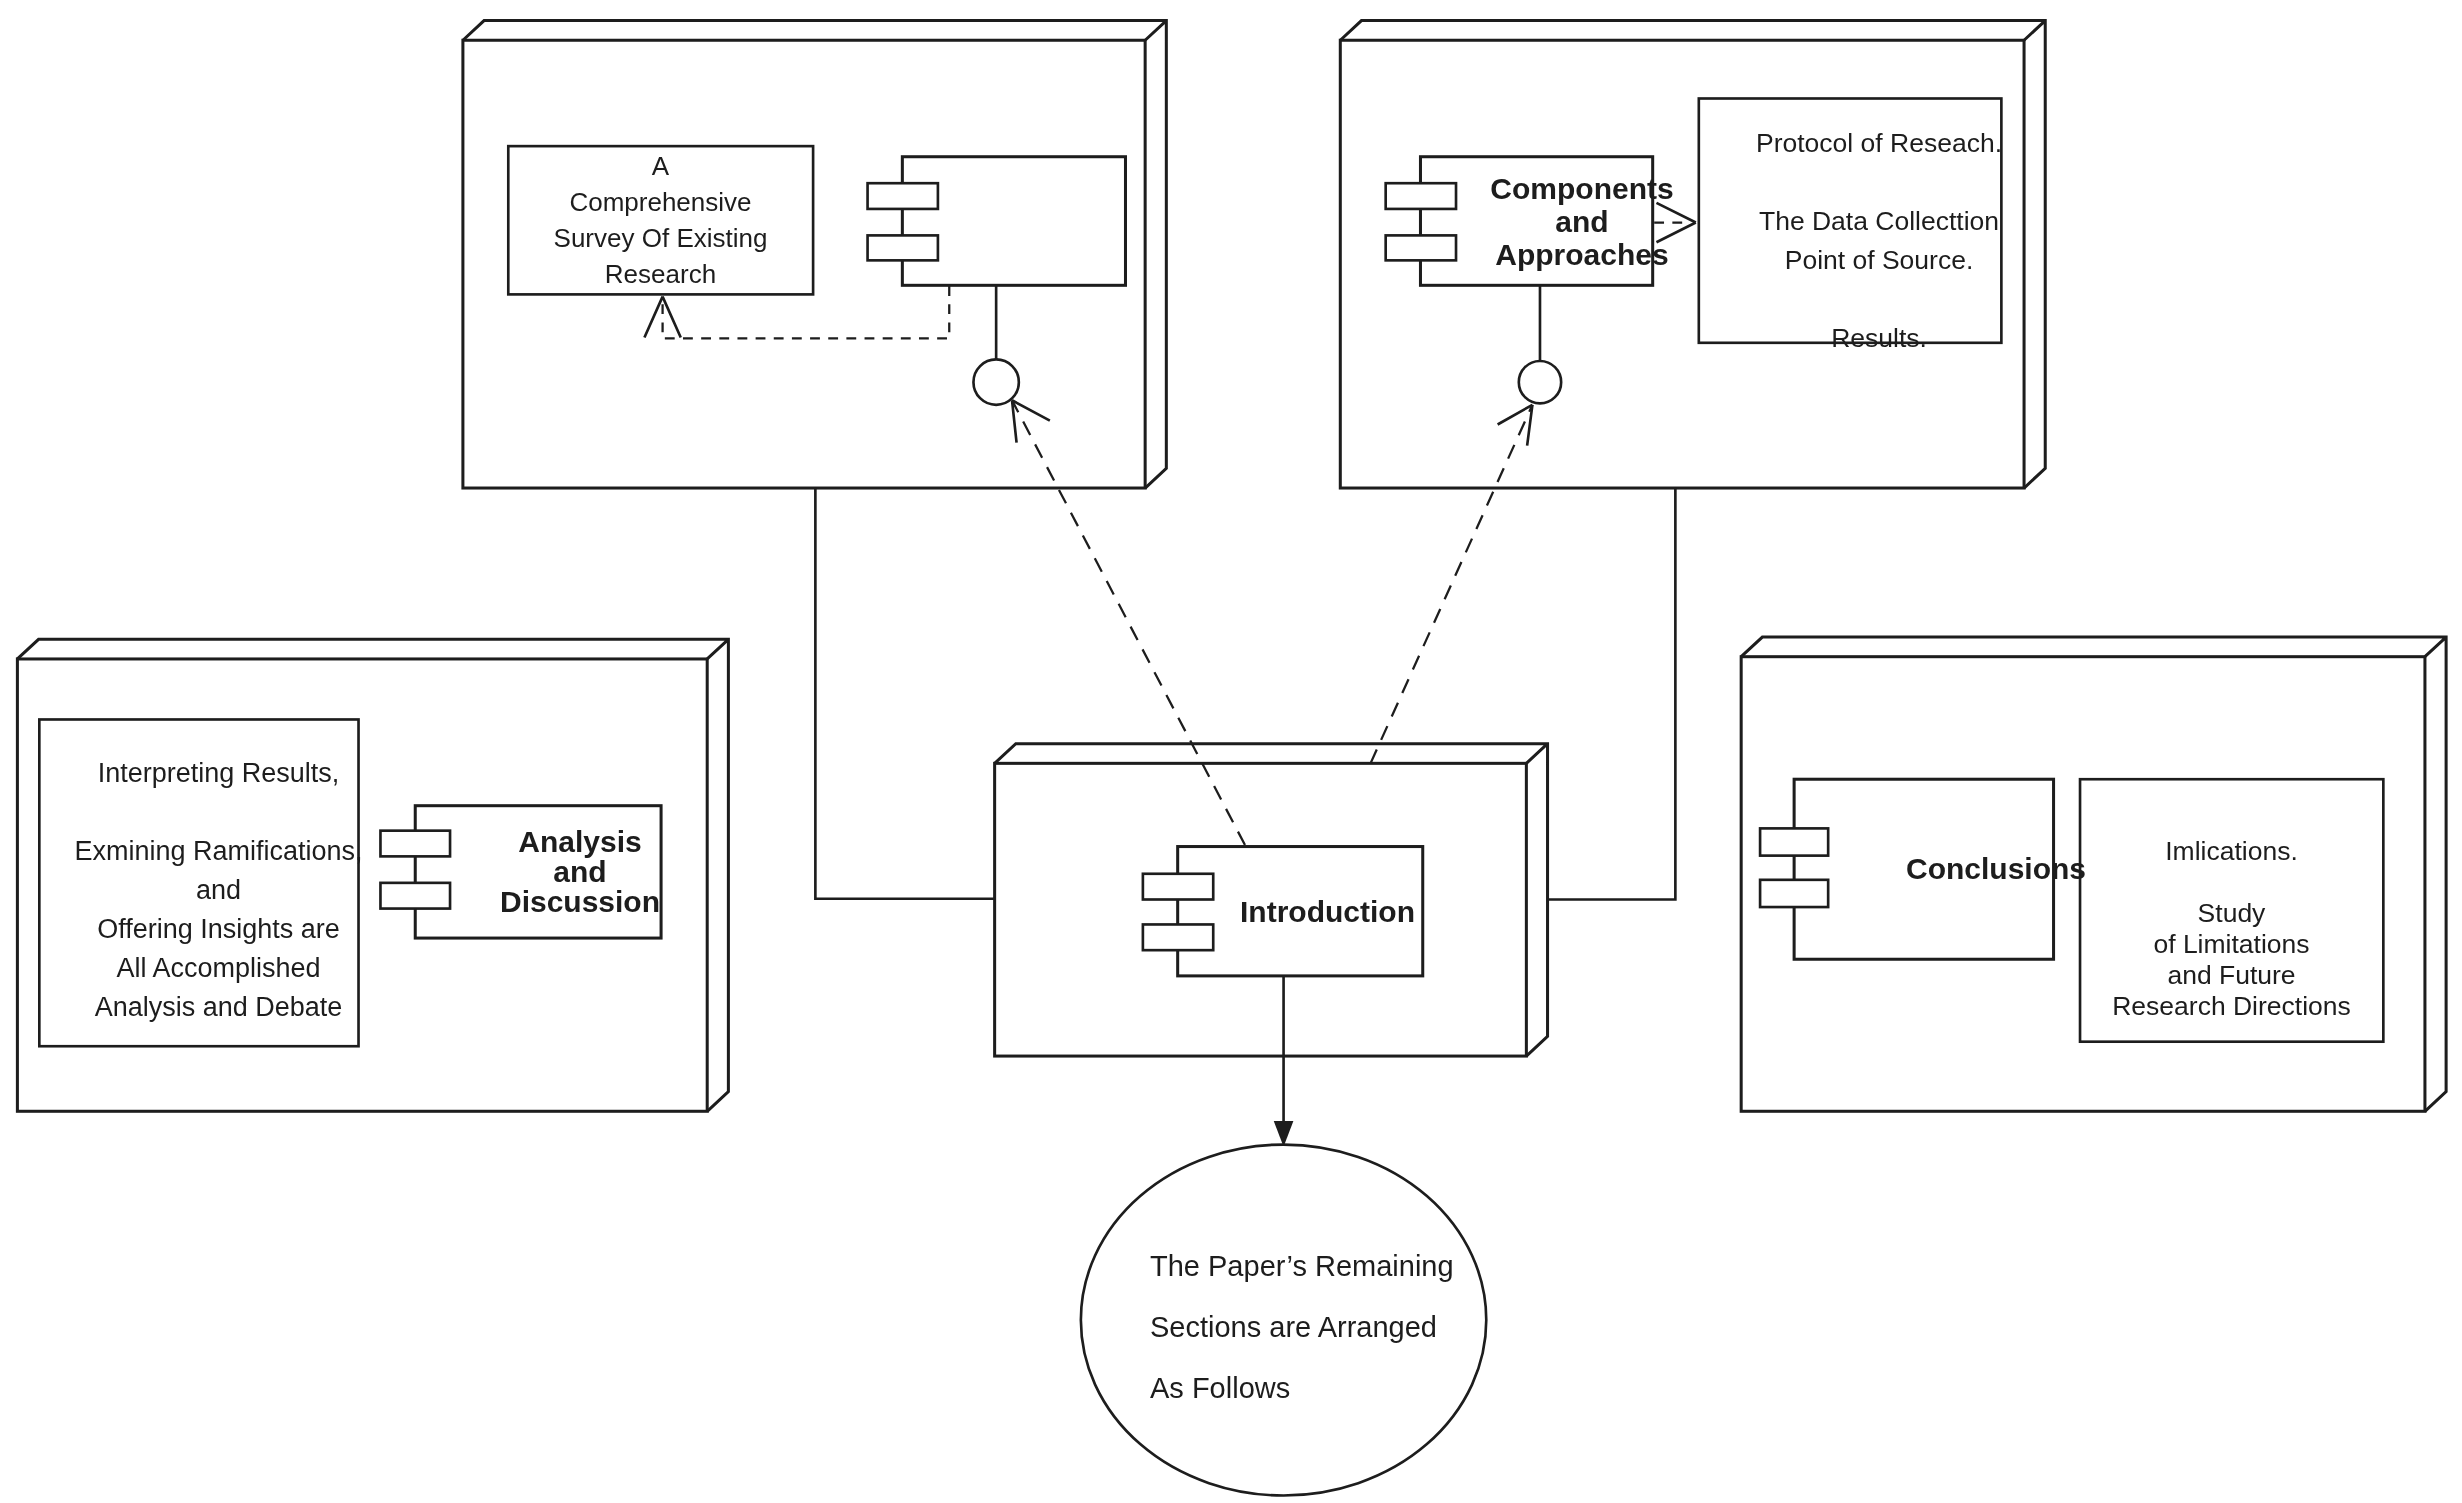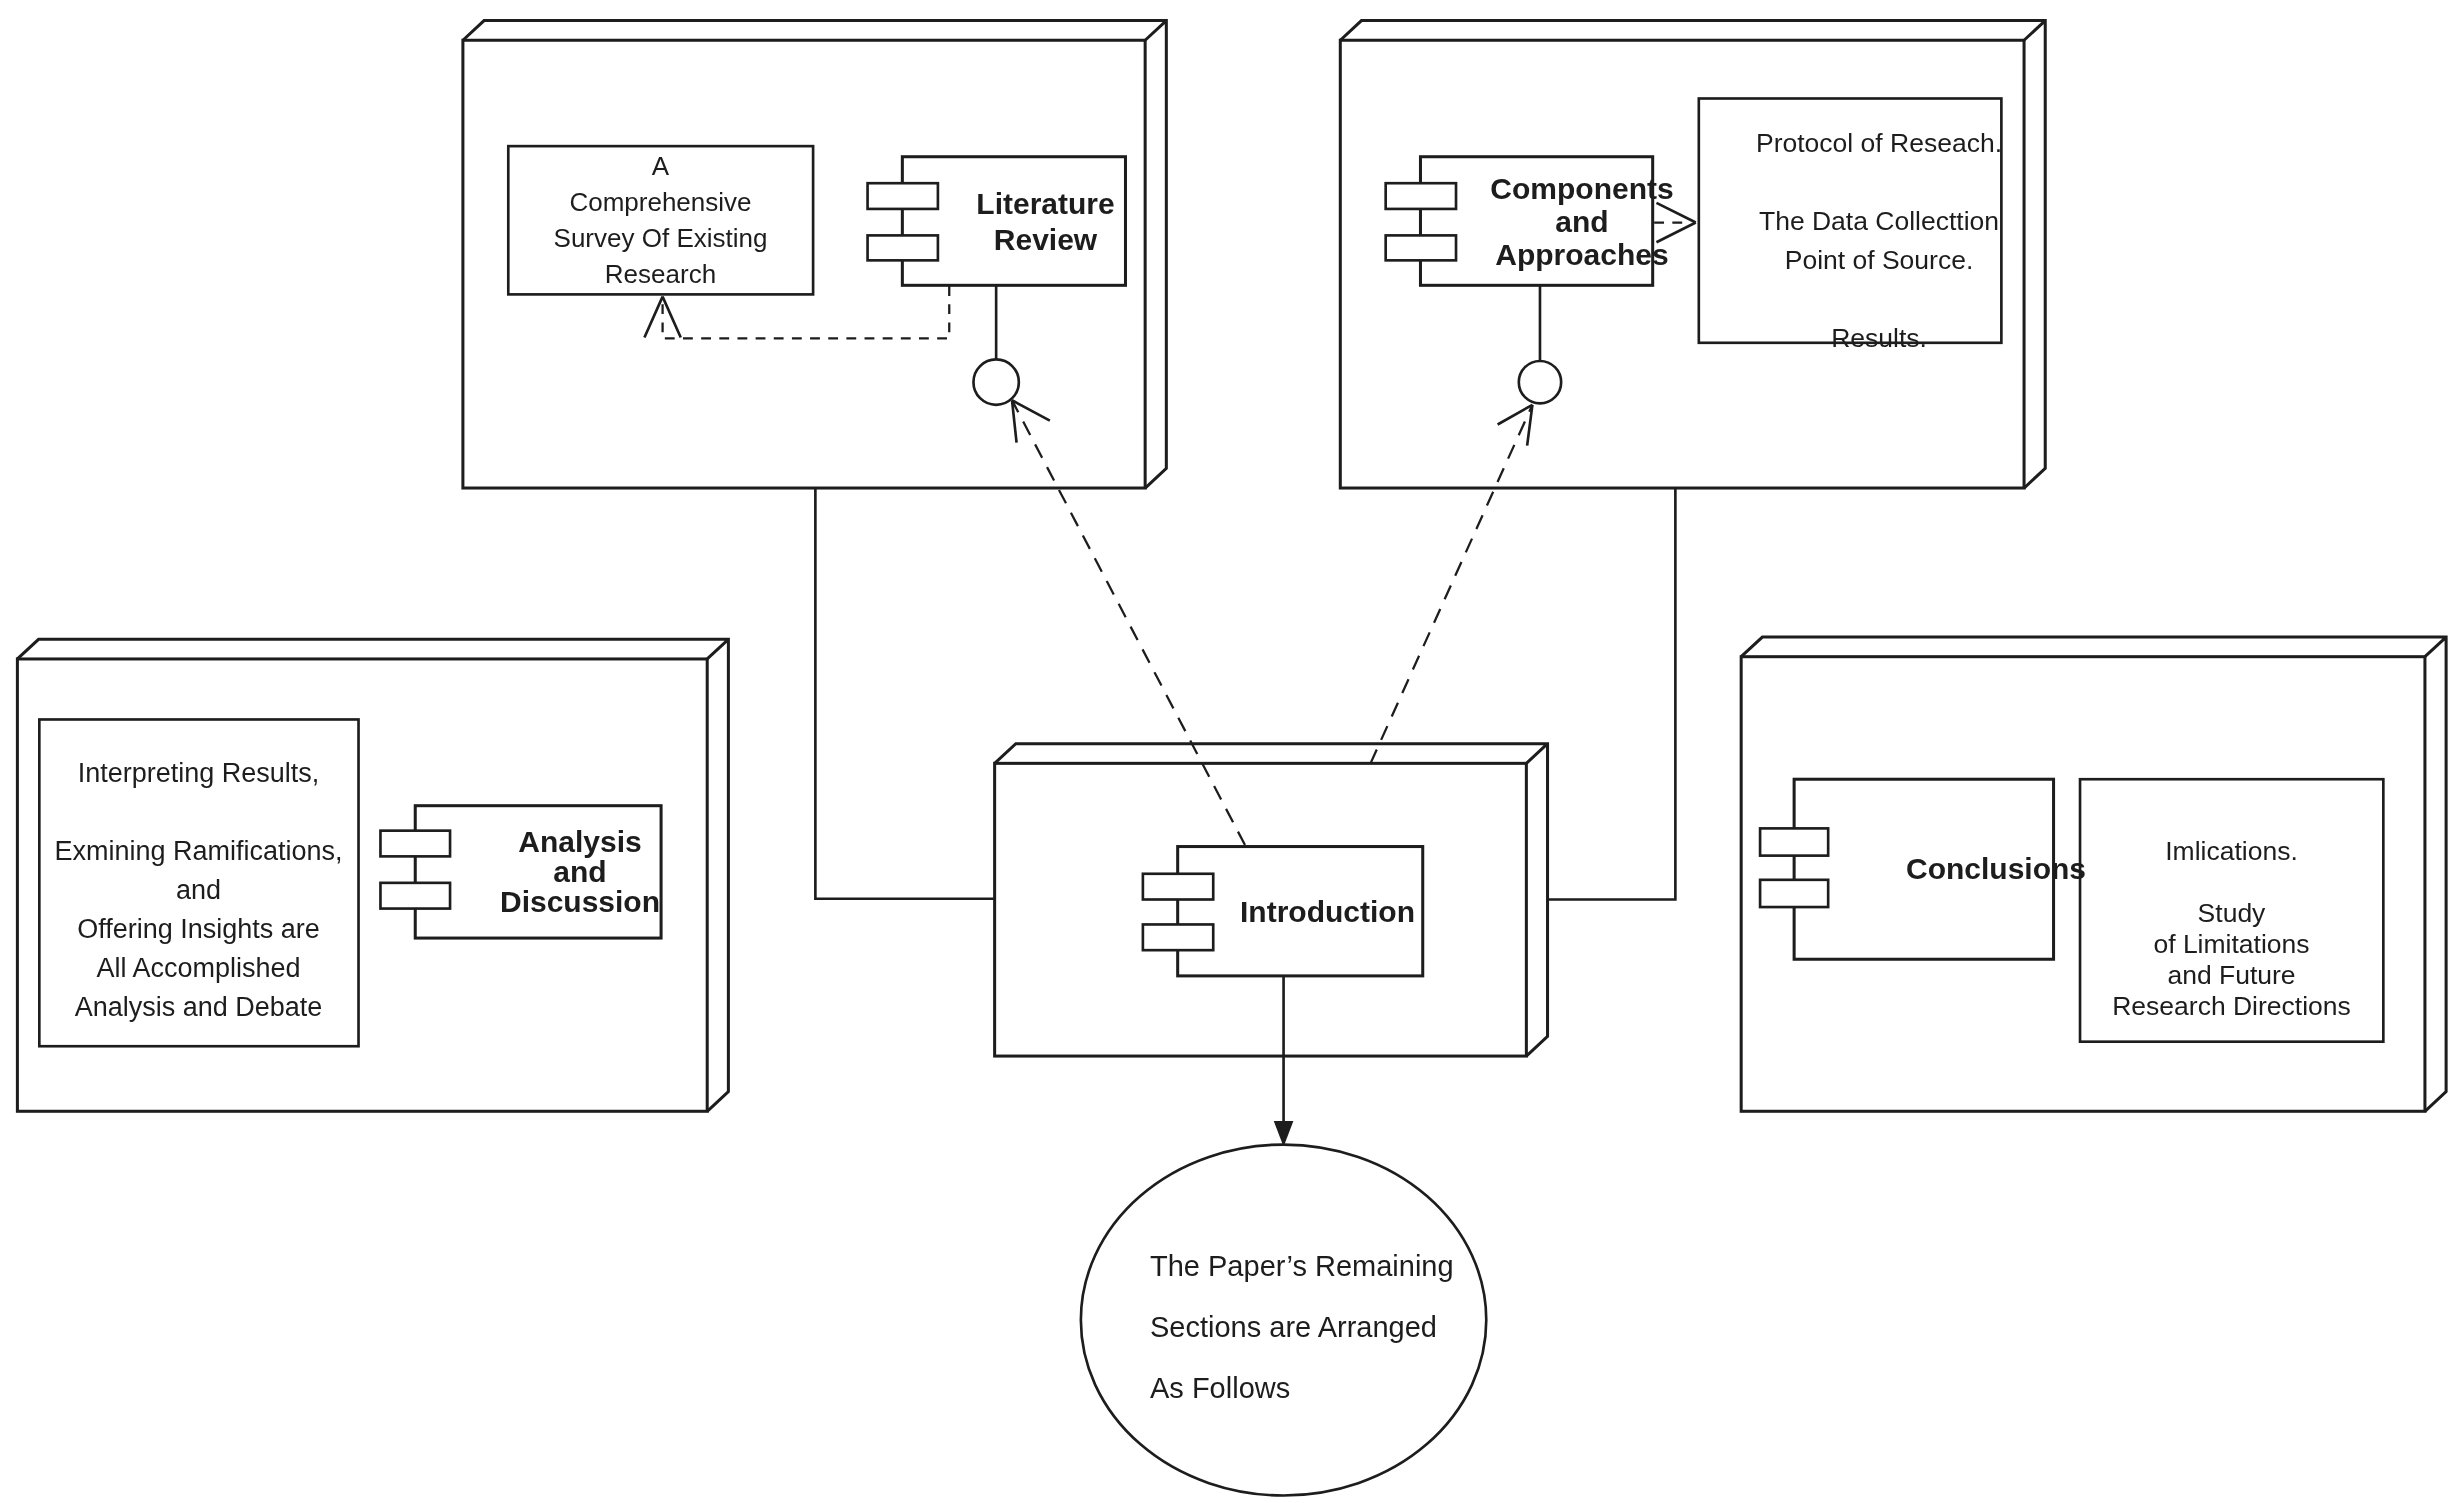--- a/index.html
+++ b/index.html
@@ -129,41 +129,37 @@
     <ellipse class="box" cx="1697" cy="1745" rx="268" ry="232"></ellipse>
   </svg>
 
   <div class="txt" style="left:508px; top:146px; width:305px; height:148px; font-size:26px; line-height:36px;">
     <span>A
 Comprehensive
 Survey Of Existing
 Research</span>
   </div>
 
-  <div class="txt bold" style="left:902px; top:157px; width:223px; height:129px; padding-left:32px; font-size:30px; line-height:36px;">
-    <span>Literature
-Review</span>
-  </div>
 
   <div class="txt" style="left:1699px; top:98px; width:303px; height:244px; padding-top:21px; font-size:26.5px; line-height:39px;justify-content:flex-end;">
     <span>Protocol of Reseach.
 
 The Data Collecttion
 Point of Source.
 
 Results.</span>
   </div>
 
   <div class="txt bold" style="left:1421px; top:157px; width:232px; height:129px; padding-left:45px; font-size:30px; line-height:33px;">
     <span>Components
 and
 Approaches</span>
   </div>
 
-  <div class="txt" style="left:39px; top:719px; width:319px; height:327px; padding-top:7.6px; font-size:27px; line-height:39px;">
+  <div class="txt" style="left:39px; top:719px; width:319px; height:327px; padding-top:7.6px; font-size:27px; line-height:39px;padding-left:20px;">
     <span>Interpreting Results,
 
 Exmining Ramifications,
 and
 Offering Insights are
 All Accomplished
 Analysis and Debate</span>
   </div>
 
   <div class="txt bold" style="left:415px; top:806px; width:246px; height:132px; padding-left:42px; font-size:30px; line-height:30px;align-items:center;">

